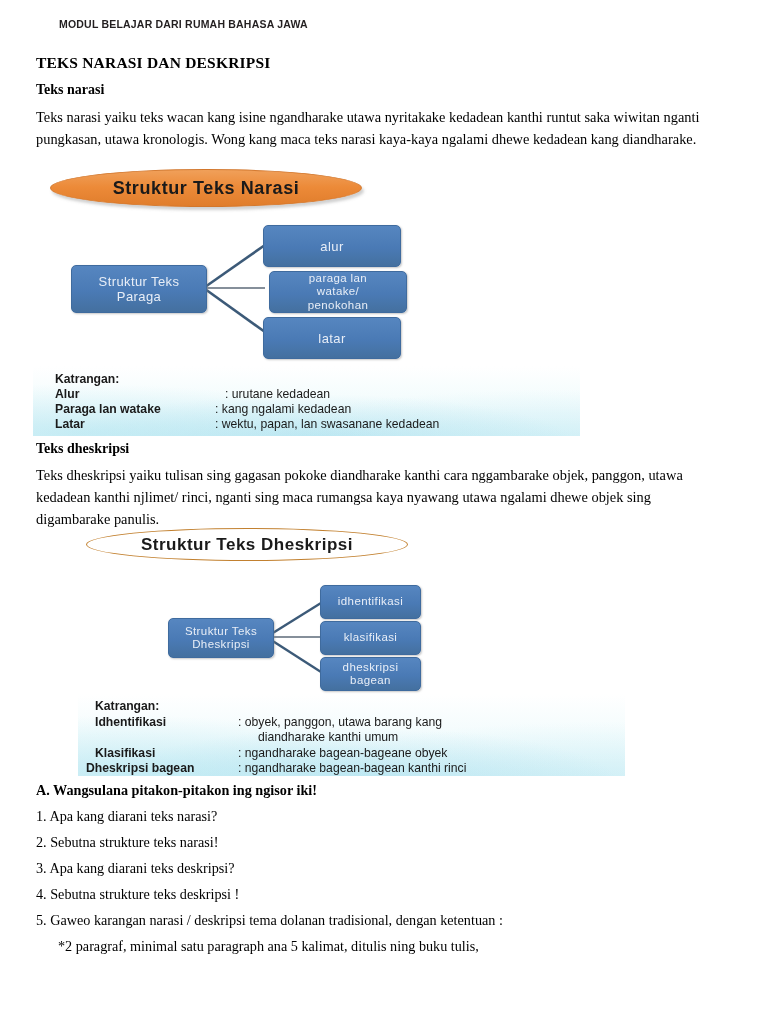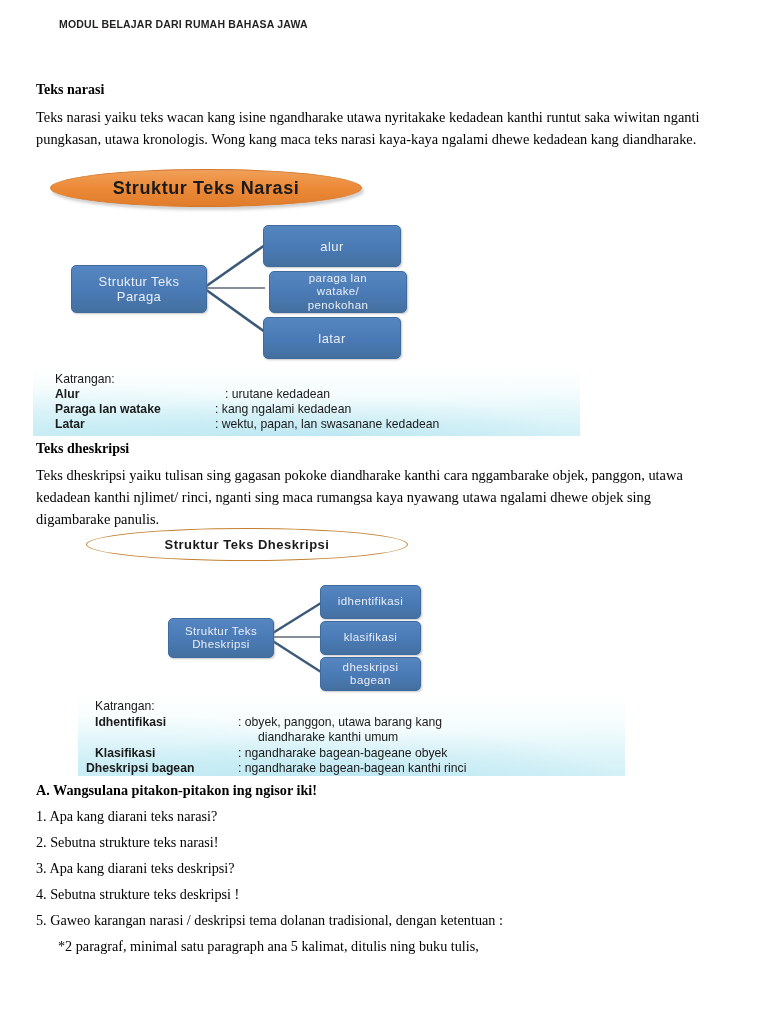--- a/index.html
+++ b/index.html
@@ -95,21 +95,21 @@
     border-radius: 50%/50%;
     background: #ffffff;
     border: 1.6px solid #c2802f;
     display: flex;
     align-items: center;
     justify-content: center;
   }
   .pill-outline .pill-text {
     font-family: "Liberation Sans", sans-serif;
     font-weight: bold;
-    font-size: 13px;
+    font-size: 17px;
     letter-spacing: 0.5px;
     color: #1a1a1a;
     white-space: nowrap;
   }
 
   
   .node {
     position: absolute;
     background: linear-gradient(180deg,#5686c0 0%, #4a7ab5 55%, #44709f 100%);
     border: 1px solid #3f6b9e;
@@ -137,21 +137,21 @@
     position: absolute;
     background:
       radial-gradient(120% 150% at 8% 95%, rgba(150,220,235,0.40) 0%, rgba(150,220,235,0.0) 46%),
       radial-gradient(90% 130% at 52% 108%, rgba(120,205,228,0.34) 0%, rgba(120,205,228,0) 52%),
       radial-gradient(100% 120% at 95% 100%, rgba(168,226,238,0.30) 0%, rgba(168,226,238,0) 55%),
       linear-gradient(180deg,#ffffff 0%, #f4fcfd 45%, #e4f6fa 100%);
   }
   .kat-title {
     position: absolute;
     font-family: "Liberation Sans", sans-serif;
-    font-weight: normal;
+    font-weight: bold;
     font-size: 12.2px;
     color: #1a1a1a;
     white-space: nowrap;
   }
   .kat-key {
     position: absolute;
     font-family: "Liberation Sans", sans-serif;
     font-weight: bold;
     font-size: 12.2px;
     color: #1a1a1a;
@@ -172,20 +172,21 @@
     white-space: nowrap;
   }
 </style>
 </head>
 <body>
 
 <div class="page">
 
   <div class="running-header">MODUL BELAJAR DARI RUMAH BAHASA JAWA</div>
 
+  <div class="doc-title">TEKS NARASI DAN DESKRIPSI</div>
 
   <div class="sub-heading" style="left:36px; top:82px;">Teks narasi</div>
 
   <div class="para" style="left:36px; top:106px; width:676px;">Teks narasi yaiku teks wacan kang isine ngandharake utawa nyritakake kedadean kanthi runtut saka wiwitan nganti pungkasan, utawa kronologis. Wong kang  maca teks narasi kaya-kaya ngalami dhewe kedadean kang diandharake.</div>
 
   <div class="figure" style="left:33px; top:164px; width:547px; height:275px;">
 
     <div class="pill-solid" style="left:17px; top:5px; width:310px; height:36px;">
       <span class="pill-text">Struktur Teks Narasi</span>
     </div>

